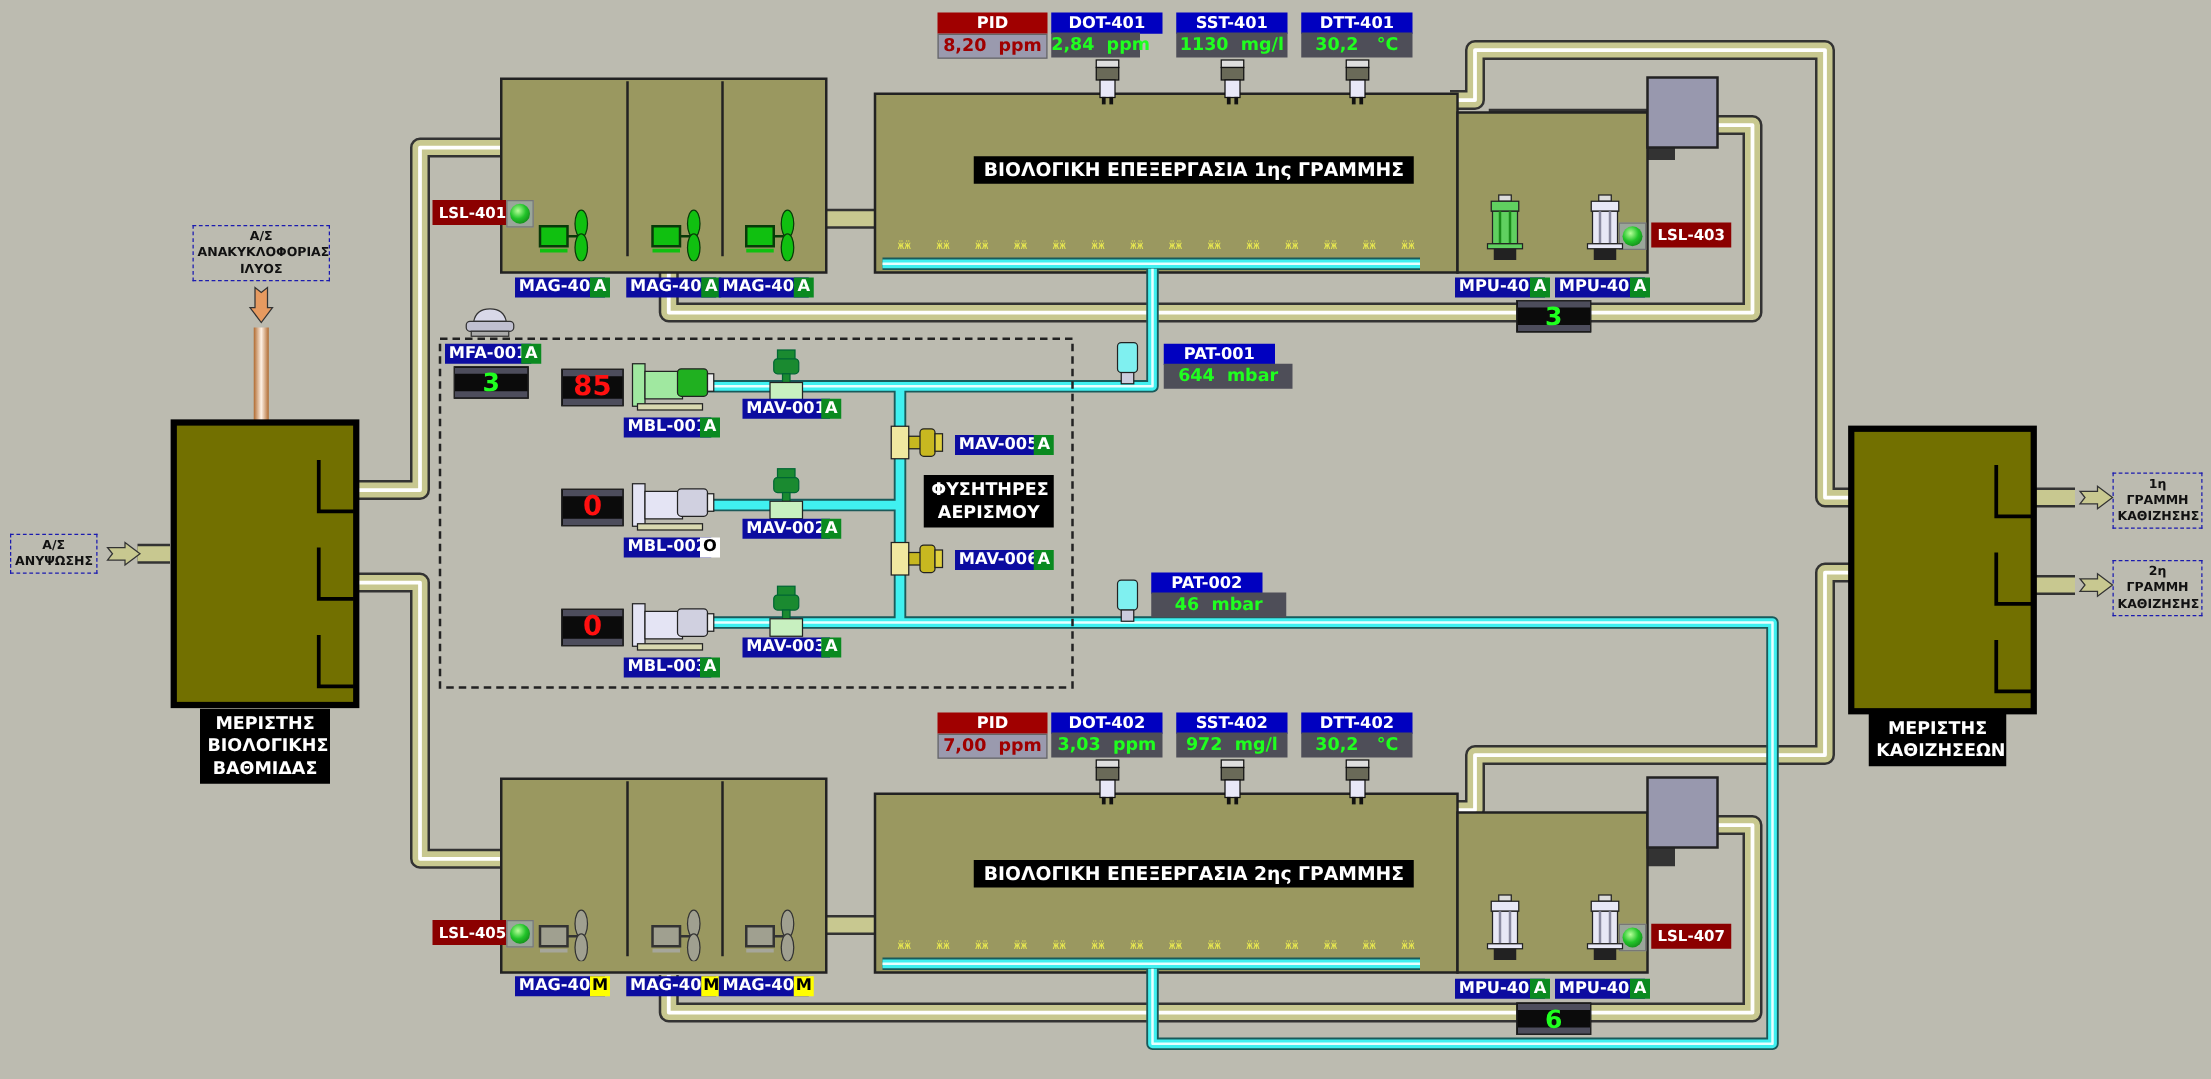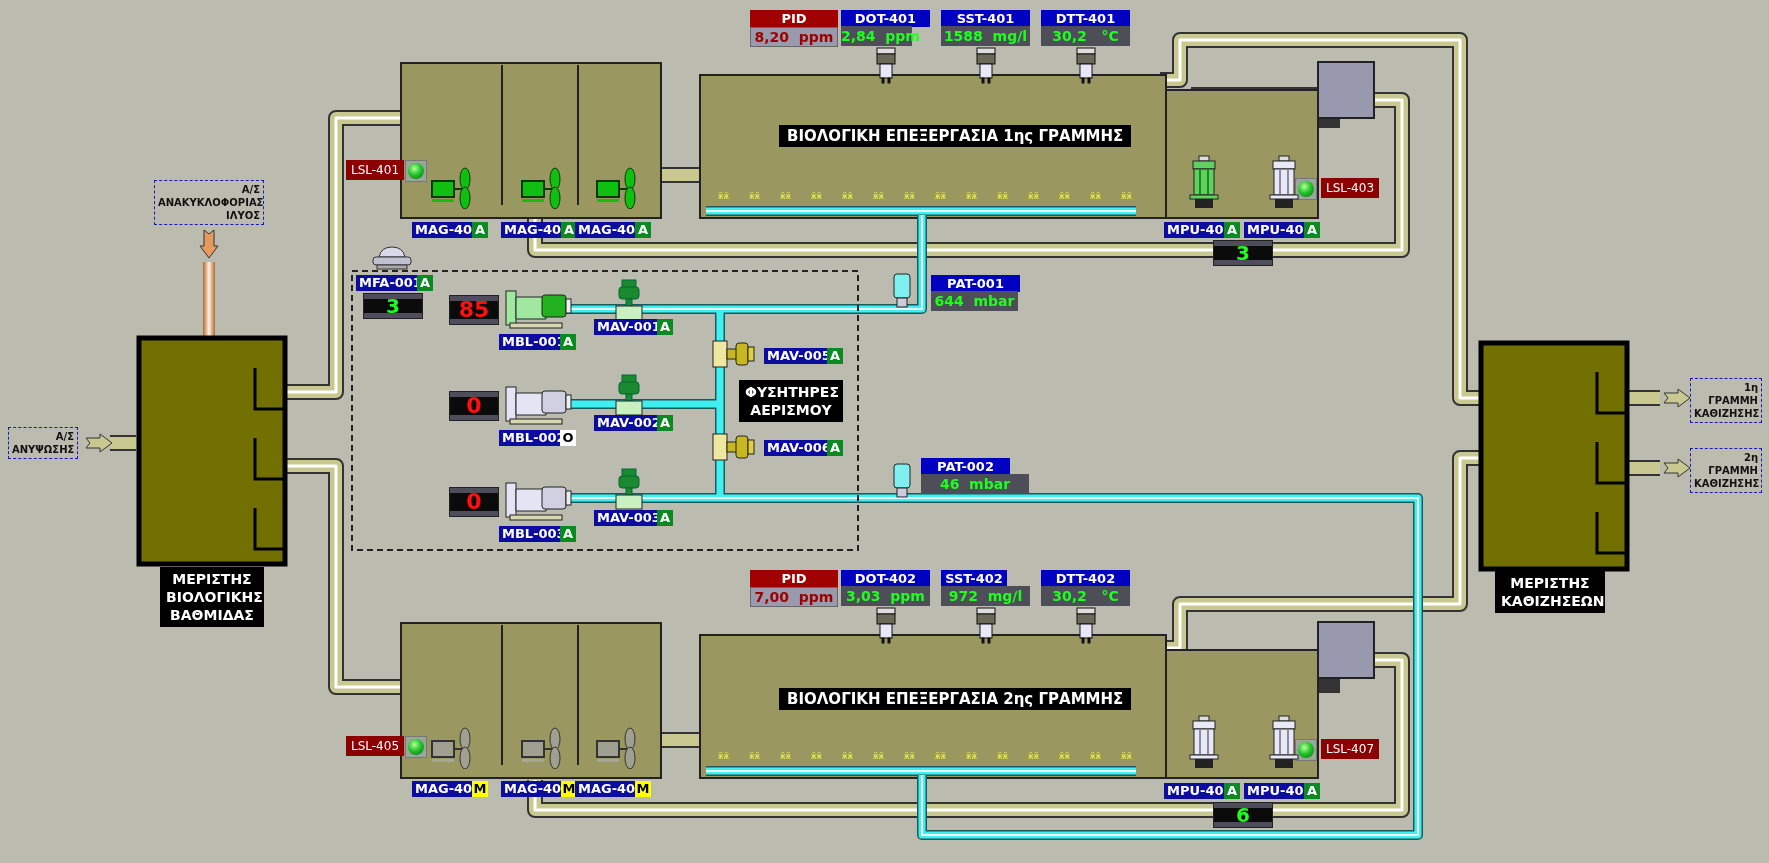--- a/index.html
+++ b/index.html
@@ -4,33 +4,33 @@
 <style>
   html,body{margin:0;padding:0;}
   body{width:1769px;height:863px;background:#bcbbb0;position:relative;overflow:hidden;font-family:"DejaVu Sans","Liberation Sans",sans-serif;}
   .abs{position:absolute;}
   svg.bg{position:absolute;left:0;top:0;}
   .tag{position:absolute;background:#0c0ca0;color:#fff;font-weight:bold;font-size:13px;line-height:16px;padding:0 3px;height:16px;white-space:nowrap;}
   .mode{position:absolute;width:16px;height:16px;font-weight:bold;font-size:13px;line-height:16px;text-align:center;}
   .mode.A{background:#0a8a20;color:#fff;}
   .mode.M{background:#ffff00;color:#000;}
   .mode.O{background:#fff;color:#000;}
-  .lsl{position:absolute;background:#8b0000;color:#fff;font-weight:normal;font-size:12px;height:20px;line-height:20px;padding:0 5px;}
+  .lsl{position:absolute;background:#8b0000;color:#fff;font-weight:bold;font-size:12px;height:20px;line-height:20px;padding:0 5px;}
   .led{position:absolute;width:20px;height:20px;background:#9aa69a;border:1px solid #777;}
   .led i{position:absolute;left:2px;top:2px;width:16px;height:16px;border-radius:50%;background:radial-gradient(circle at 40% 35%,#b6ff9a 0,#22c42a 45%,#0a6a10 100%);}
   .counter{position:absolute;background:#0b0b0b;border:1px solid #222;box-shadow:inset 0 5px 0 #4d4d5c,inset 0 -5px 0 #4d4d5c;font-weight:bold;text-align:center;}
   .counter.g{color:#1fff1f;font-size:20px;}
   .counter.r{color:#ff1010;font-size:22px;}
   .inst-head{position:absolute;background:#0000c0;color:#fff;font-weight:bold;font-size:13px;text-align:center;height:17px;line-height:17px;}
   .inst-val{position:absolute;background:#4e4e58;color:#1fff1f;font-weight:bold;font-size:14px;height:20px;line-height:20px;text-align:center;white-space:pre;}
   .pid-head{position:absolute;background:#a00000;color:#fff;font-weight:bold;font-size:13px;text-align:center;height:17px;line-height:17px;}
   .pid-val{position:absolute;background:#9a9aae;color:#a00000;font-weight:bold;font-size:14px;height:18px;line-height:18px;text-align:center;border:1px solid #666;white-space:pre;}
   .title-box{position:absolute;background:#000;color:#fff;font-weight:bold;font-size:15px;text-align:center;padding:2px 8px;white-space:nowrap;}
   .ml-box{position:absolute;background:#000;color:#fff;font-weight:bold;font-size:14px;text-align:center;line-height:18px;padding:3px 6px;}
-  .dash-box{position:absolute;border:1px dashed #1a1ab0;color:#111;font-weight:bold;font-size:10px;text-align:right;line-height:13px;padding:2px 3px;}
+  .dash-box{position:absolute;border:1px dashed #1a1ab0;color:#111;font-weight:bold;font-size:10px;text-align:center;line-height:13px;padding:2px 3px;}
   .ml{white-space:pre-line;}
 </style>
 </head>
 <body>
 
 <svg class="bg" width="1769" height="863">
   <defs>
     <linearGradient id="pipeV" x1="0" x2="1" y1="0" y2="0">
       <stop offset="0" stop-color="#6e6c30"></stop>
         <stop offset="0.3" stop-color="#c8c890"></stop>
@@ -230,21 +230,21 @@
 ΒΙΟΛΟΓΙΚΗΣ
 ΒΑΘΜΙΔΑΣ</div>
 <div class="ml-box ml" style="left:1495px;top:571px;width:98px;">ΜΕΡΙΣΤΗΣ
 ΚΑΘΙΖΗΣΕΩΝ</div>
 
 <div class="pid-head" style="left:750px;top:10px;width:88px;">PID SETPOINT</div>
 <div class="pid-val" style="left:750px;top:27px;width:86px;">8,20  ppm</div>
 <div class="inst-head" style="left:841px;top:10px;width:89px;">DOT-401</div>
 <div class="inst-val" style="left:841px;top:26px;width:71px;">2,84  ppm</div>
 <div class="inst-head" style="left:941px;top:10px;width:89px;">SST-401</div>
-<div class="inst-val" style="left:941px;top:26px;width:89px;">1588  mg/l</div>
+<div class="inst-val" style="left:941px;top:26px;width:89px;">1130  mg/l</div>
 <div class="inst-head" style="left:1041px;top:10px;width:89px;">DTT-401</div>
 <div class="inst-val" style="left:1041px;top:26px;width:89px;">30,2   °C</div>
 
 <div class="title-box" style="left:779px;top:125px;">ΒΙΟΛΟΓΙΚΗ ΕΠΕΞΕΡΓΑΣΙΑ 1ης ΓΡΑΜΜΗΣ</div>
 
 <div class="lsl" style="left:346px;top:160px;">LSL-401</div>
 <div class="led" style="left:405px;top:160px;">
     <i></i>
   </div>
 <div class="lsl" style="left:1321px;top:178px;">LSL-403</div>
@@ -304,21 +304,21 @@
       </svg></div>
     <div class="tag" style="left:1244px;top:222px;">MPU-402</div>
     <div class="mode A" style="left:1304px;top:222px;">A</div>
   </div>
 <div class="counter g" style="left:1213px;top:240px;width:58px;height:24px;line-height:24px;">3</div>
 
 <div class="pid-head" style="left:750px;top:570px;width:88px;">PID SETPOINT</div>
 <div class="pid-val" style="left:750px;top:587px;width:86px;">7,00  ppm</div>
 <div class="inst-head" style="left:841px;top:570px;width:89px;">DOT-402</div>
 <div class="inst-val" style="left:841px;top:586px;width:89px;">3,03  ppm</div>
-<div class="inst-head" style="left:941px;top:570px;width:66px;">SST-402</div>
+<div class="inst-head" style="left:941px;top:570px;width:89px;">SST-402</div>
 <div class="inst-val" style="left:941px;top:586px;width:89px;">972  mg/l</div>
 <div class="inst-head" style="left:1041px;top:570px;width:89px;">DTT-402</div>
 <div class="inst-val" style="left:1041px;top:586px;width:89px;">30,2   °C</div>
 
 <div class="title-box" style="left:779px;top:688px;">ΒΙΟΛΟΓΙΚΗ ΕΠΕΞΕΡΓΑΣΙΑ 2ης ΓΡΑΜΜΗΣ</div>
 
 <div class="lsl" style="left:346px;top:736px;">LSL-405</div>
 <div class="led" style="left:405px;top:736px;">
     <i></i>
   </div>
@@ -465,21 +465,21 @@
         <rect x="36" y="8" width="6" height="14" fill="#e0d040" stroke="#222"></rect>
       </svg></div>
     <div class="tag" style="left:764px;top:440px;">MAV-006</div>
     <div class="mode A" style="left:827px;top:440px;">A</div>
   </div>
 
 <div class="ml-box ml" style="left:739px;top:380px;width:92px;">ΦΥΣΗΤΗΡΕΣ
 ΑΕΡΙΣΜΟΥ</div>
 
 <div class="inst-head" style="left:931px;top:275px;width:89px;">PAT-001</div>
-<div class="inst-val" style="left:931px;top:291px;width:87px;">644  mbar</div>
+<div class="inst-val" style="left:931px;top:291px;width:103px;">644  mbar</div>
 <div class="inst-head" style="left:921px;top:458px;width:89px;">PAT-002</div>
 <div class="inst-val" style="left:921px;top:474px;width:108px;">46  mbar</div>
 
 <div class="abs" style="left:893px;top:273px;width:18px;height:36px;">
   <svg width="18" height="36">
       <rect x="1" y="1" width="16" height="24" rx="3" fill="#7ff0f0" stroke="#222"></rect>
       <rect x="4" y="25" width="10" height="9" fill="#ccd" stroke="#222"></rect>
     </svg>
 </div>
 <div class="abs" style="left:893px;top:463px;width:18px;height:36px;">

